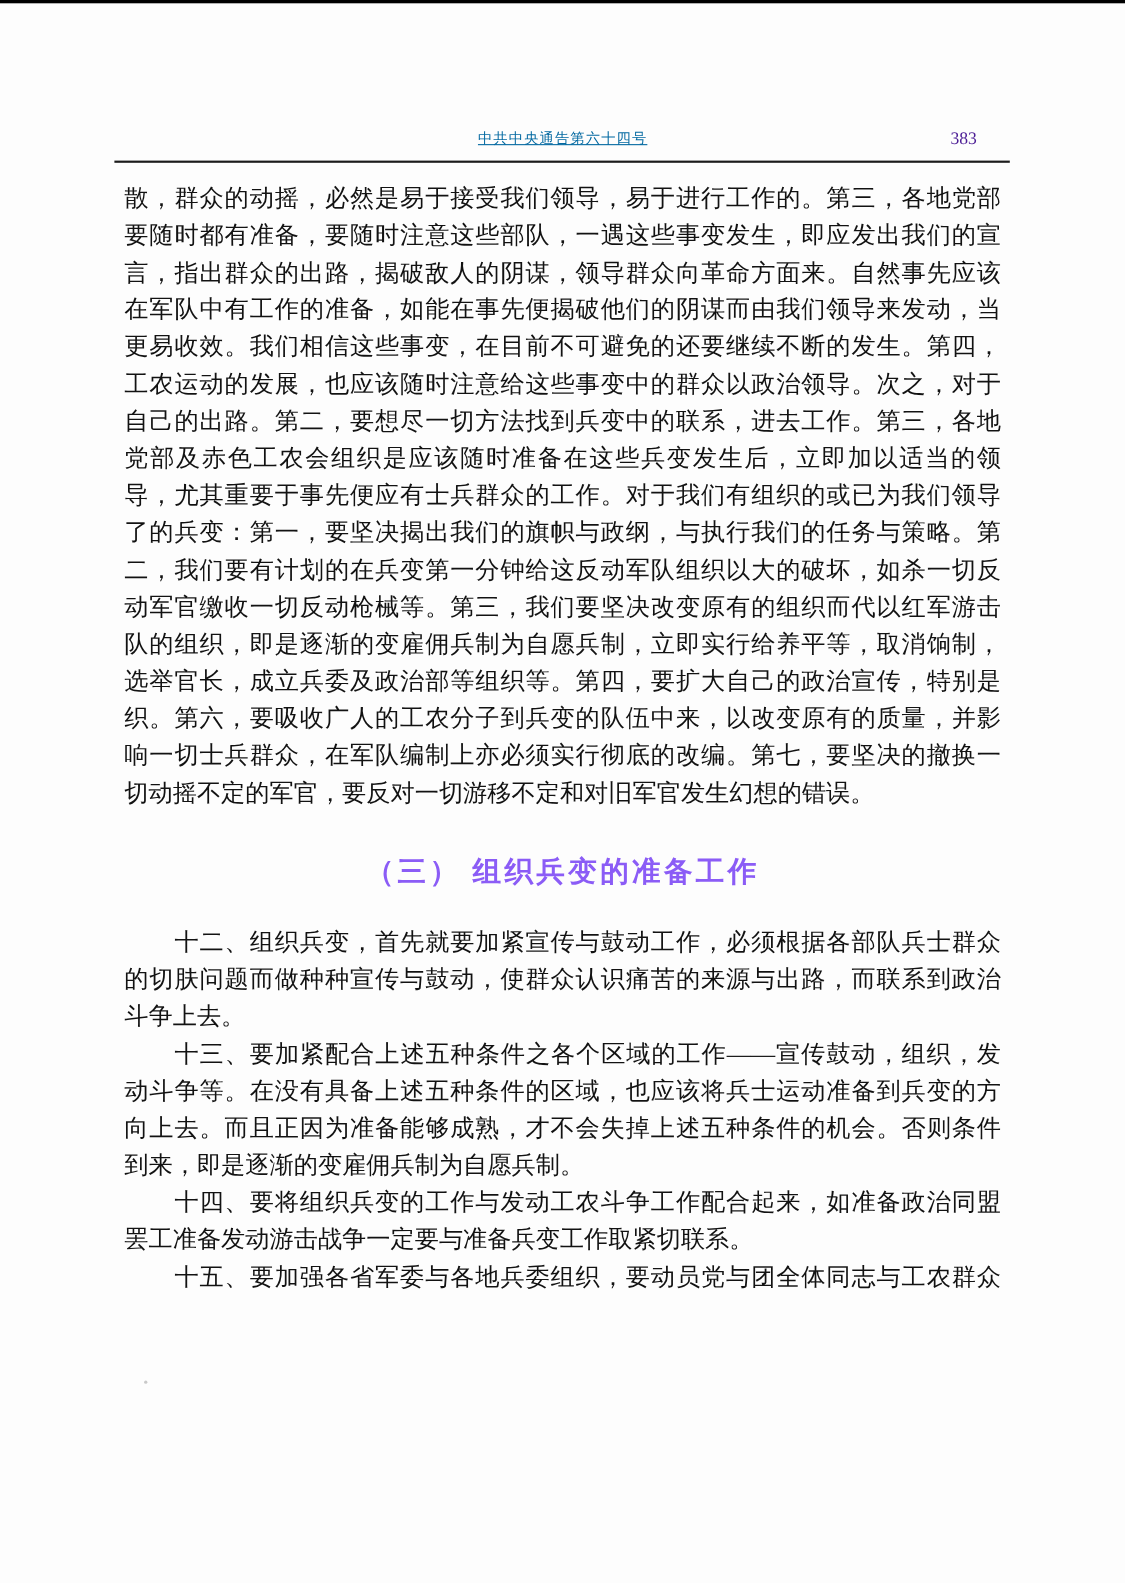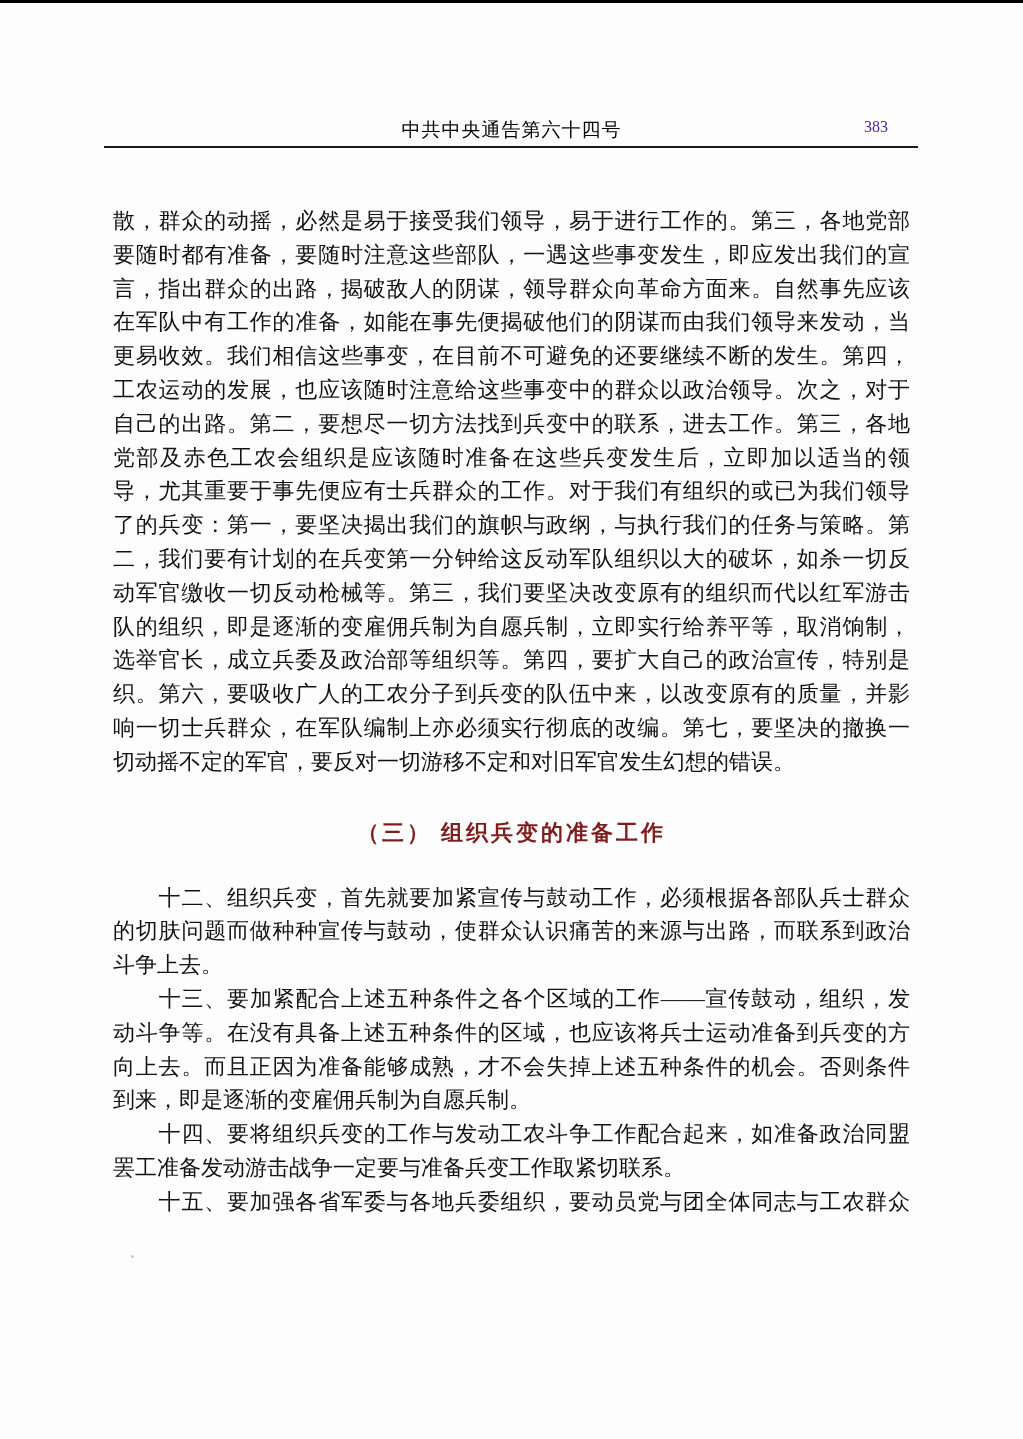--- a/index.html
+++ b/index.html
@@ -3,38 +3,38 @@
 <meta charset="utf-8">
 <style>
   html,body{margin:0;padding:0;background:#ffffff;}
   .page{
     position:relative;width:1023px;height:1439px;background:#fdfdfd;overflow:hidden;
     font-family:"Liberation Serif","DejaVu Serif",serif;color:#121212;
   }
   .top-edge{position:absolute;top:0;left:0;width:1023px;height:3px;background:#000;}
   .hdr-title{
     position:absolute;top:117px;left:0;width:100%;text-align:center;
-    font-size:19px;letter-spacing:1px;color:#000000;
+    font-size:13px;letter-spacing:1px;color:#0369a1;text-decoration:underline;
   }
   .hdr-page{
     position:absolute;top:118px;right:135px;font-size:16px;color:#4c1d95;
   }
   .hdr-rule{position:absolute;top:146px;left:104px;width:814px;height:2px;background:#1c1c1c;}
-  .body-col{position:absolute;top:163px;left:113px;width:797px;margin-top:41px;}
+  .body-col{position:absolute;top:163px;left:113px;width:797px;}
   .para{margin:0;}
   .tline{
     height:33.8px;line-height:33.8px;font-size:22px;
     text-align:justify;text-justify:inter-character;
     overflow:hidden;
   }
   .tline.just{text-align-last:justify;}
   .sec-heading{
     margin:0;padding:36px 0 30px 0;height:36px;line-height:36px;
     font-family:"Liberation Sans","DejaVu Sans",sans-serif;
-    font-weight:bold;font-size:22px;letter-spacing:3px;text-align:center;color:#7f1d1d;
+    font-weight:bold;font-size:26px;letter-spacing:3px;text-align:center;color:#8b5cf6;
   }
   .speck{position:absolute;width:3px;height:3px;background:#c9c9c9;border-radius:50%;}
 </style>
 </head>
 <body>
 
 <div class="page">
   <div class="top-edge"></div>
 
   <div class="hdr-title">中共中央通告第六十四号</div>

